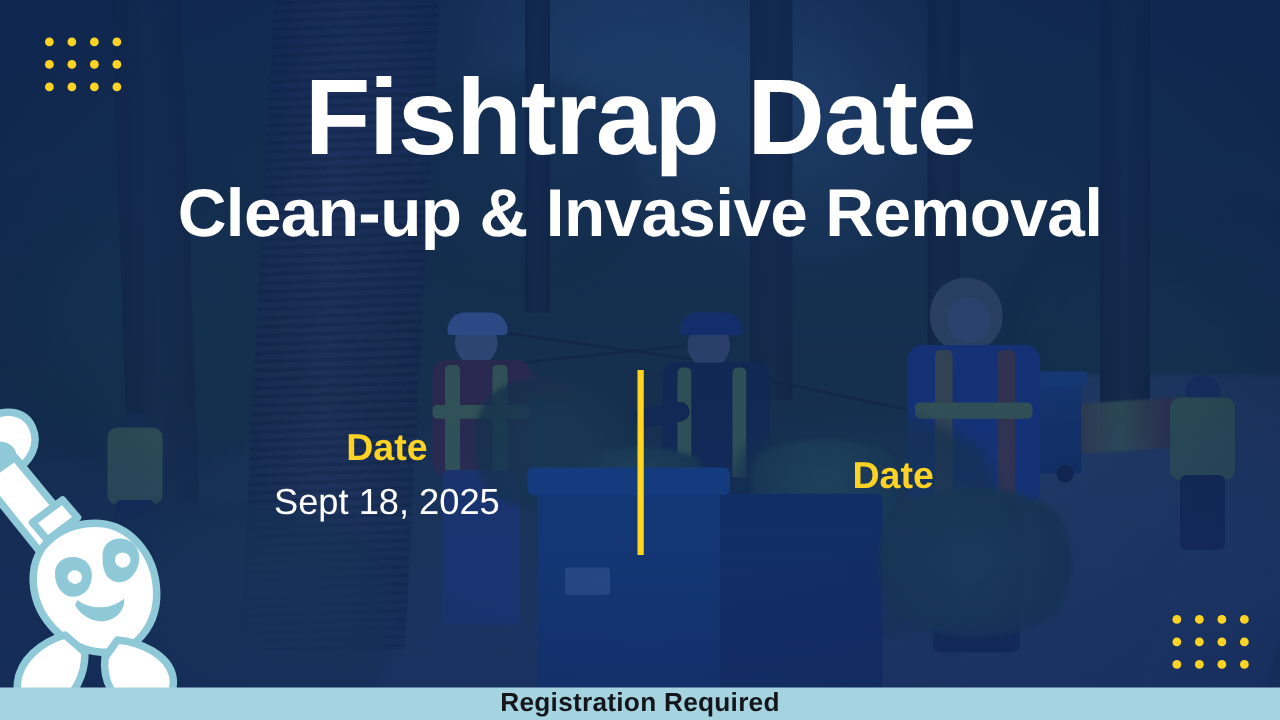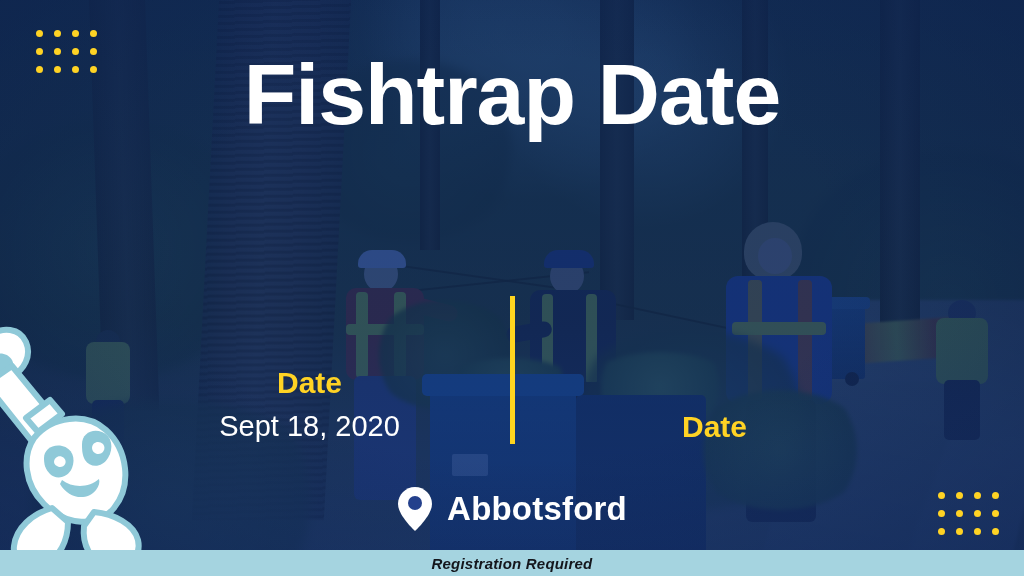--- a/index.html
+++ b/index.html
@@ -218,21 +218,21 @@
     letter-spacing:-1px;
   }
   .subtitle{
     margin-top:8px;
     font-size:54px; line-height:1.02; font-weight:900; color:#ffffff;
     letter-spacing:-.5px;
   }
 
   .info{
     position:absolute; left:0; top:318px; width:1024px;
-    display:flex; justify-content:center; align-items:flex-end;
+    display:flex; justify-content:center; align-items:center;
   }
   .info-col{ width:340px; text-align:center; }
   .info-label{
     font-size:30px; font-weight:800; color:#ffd324; line-height:1.15;
   }
   .info-value{
     margin-top:9px;
     font-size:29px; font-weight:400; color:#ffffff; line-height:1.2;
   }
   .divider{
@@ -248,21 +248,21 @@
   .location-name{
     font-size:33px; font-weight:800; color:#ffffff; letter-spacing:.2px;
   }
 
   .footer{
     position:absolute; left:0; bottom:0; width:1024px; height:26px;
     background:#a5d4e0;
     display:flex; align-items:center; justify-content:center;
   }
   .footer-text{
-    font-size:15px; font-weight:700; font-style:italic; color:#14161c;
+    font-size:21px; font-weight:700; color:#14161c;
     letter-spacing:.2px;
   }
 </style>
 </head>
 <body>
 
 <div class="poster">
 
   <div class="photo">
     <div class="photo-base"></div>
@@ -404,42 +404,34 @@
         <path d="M 72 140 C 72 135 78 132 82 136 C 86 140 82 146 77 145 C 74 144 72 142 72 140 Z" fill="#ffffff"></path>
         <path d="M 100 122 C 100 112 110 106 120 110 C 130 114 132 126 126 136 C 120 146 108 146 103 138 C 100 133 100 127 100 122 Z"></path>
         <path d="M 110 126 C 110 120 117 118 121 122 C 125 127 120 133 115 132 C 112 131 110 129 110 126 Z" fill="#ffffff"></path>
         <path d="M 78 162 C 86 176 104 180 114 168 C 117 164 118 160 117 157 C 107 166 90 166 80 158 Z"></path>
       </g>
     </svg>
   </div>
 
   <div class="title-wrap">
     <div class="title">Fishtrap Date</div>
+    <div class="subtitle">Clean-up &amp; Invasive Removal</div>
   </div>
 
   <div class="info">
     <div class="info-col">
       <div class="info-label">Date</div>
-      <div class="info-value">Sept 18, 2020</div>
+      <div class="info-value">Sept 18, 2025</div>
     </div>
 
     <div class="divider"></div>
 
     <div class="info-col">
       <div class="info-label">Date</div>
     </div>
   </div>
 
-  <div class="location">
-    <span class="pin">
-      <svg width="36" height="46" viewBox="0 0 36 46" xmlns="http://www.w3.org/2000/svg">
-        <path d="M18 1 C8.6 1 1 8.6 1 18 C1 29.5 18 45 18 45 C18 45 35 29.5 35 18 C35 8.6 27.4 1 18 1 Z" fill="#ffffff"></path>
-        <circle cx="18" cy="17" r="7" fill="#24408c"></circle>
-      </svg>
-    </span>
-    <span class="location-name">Abbotsford</span>
-  </div>
 
   <div class="footer">
     <span class="footer-text">Registration Required</span>
   </div>
 
 </div>
 
 </body></html>

